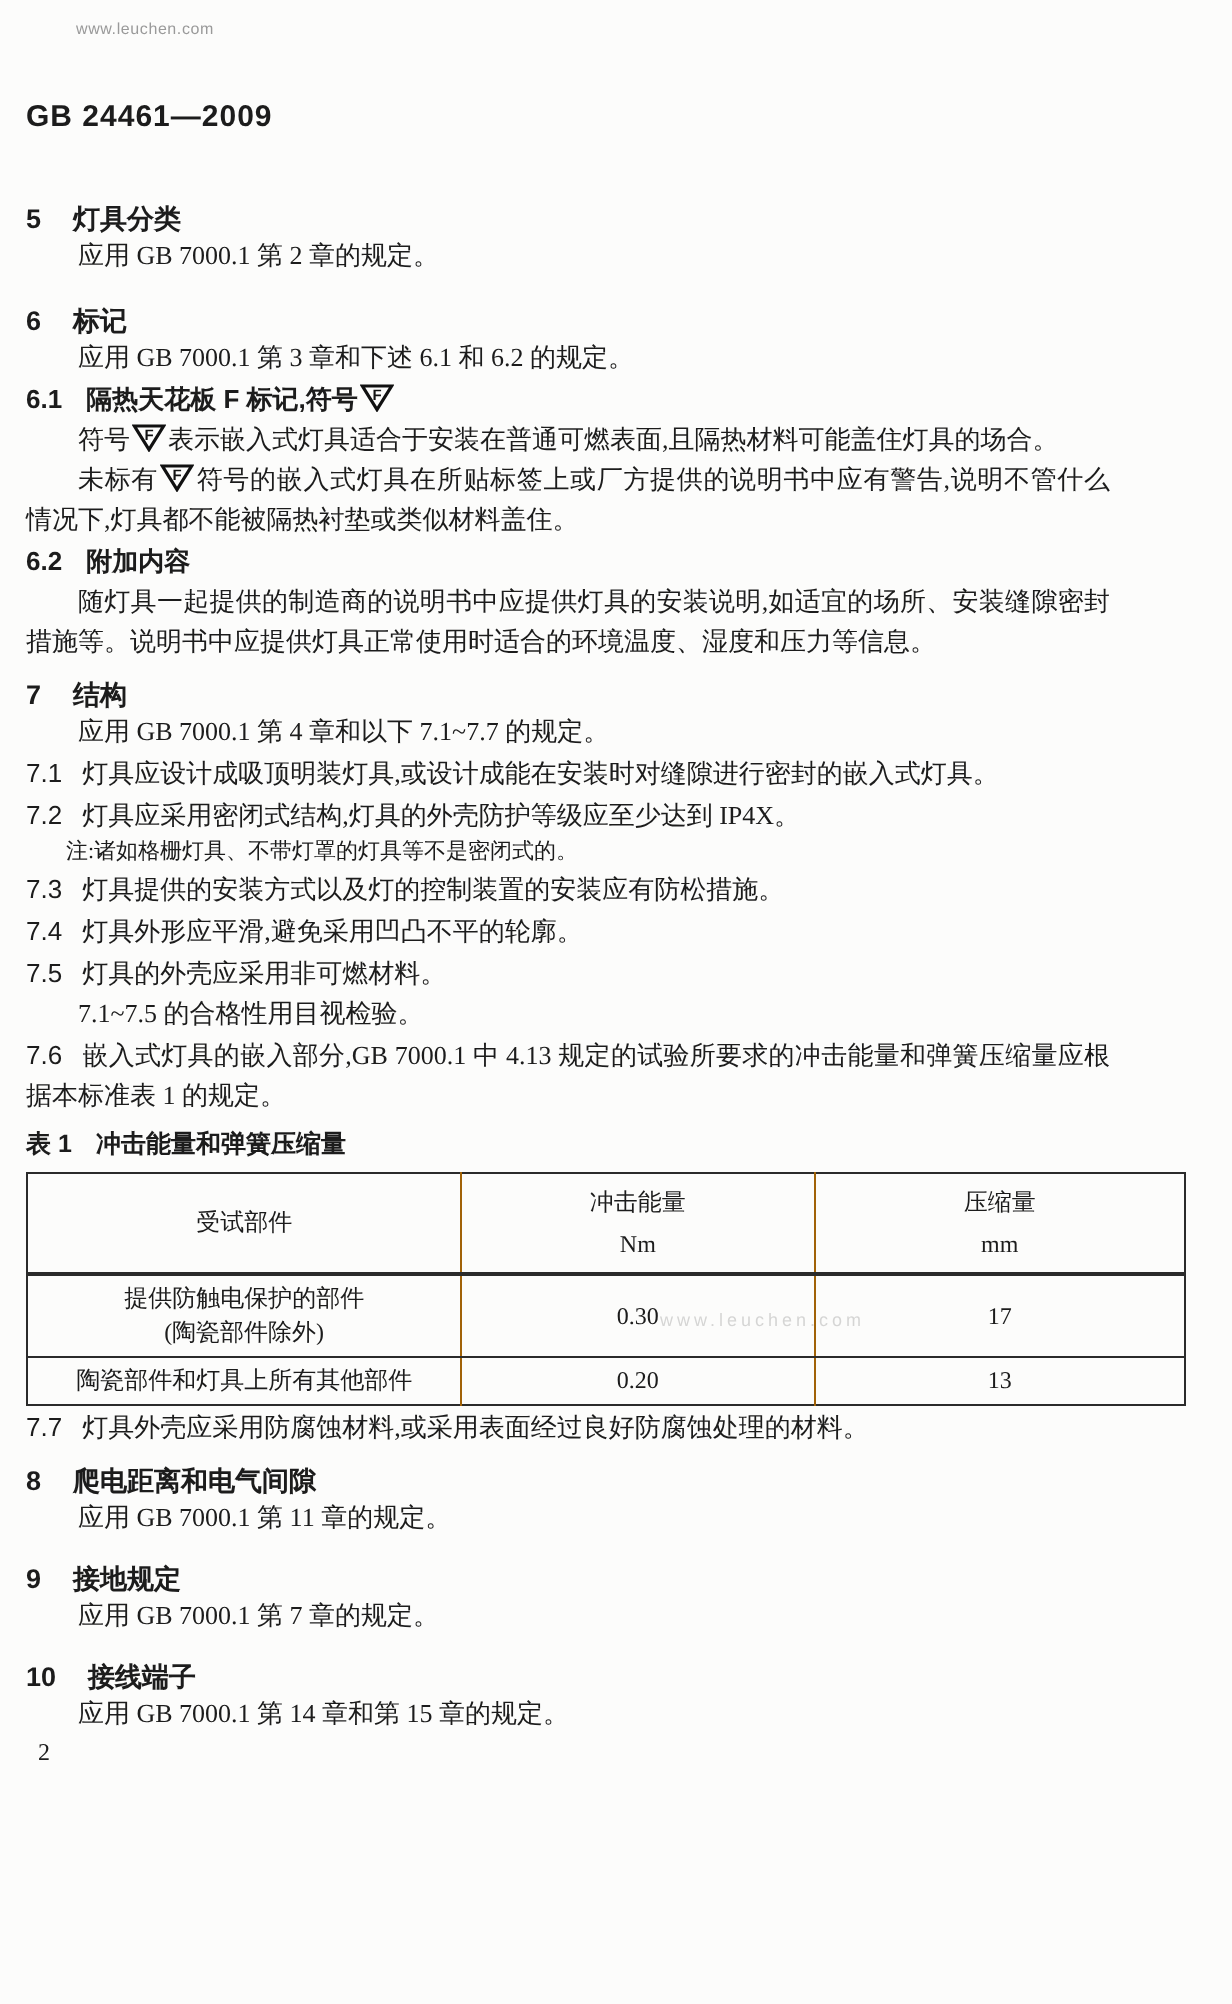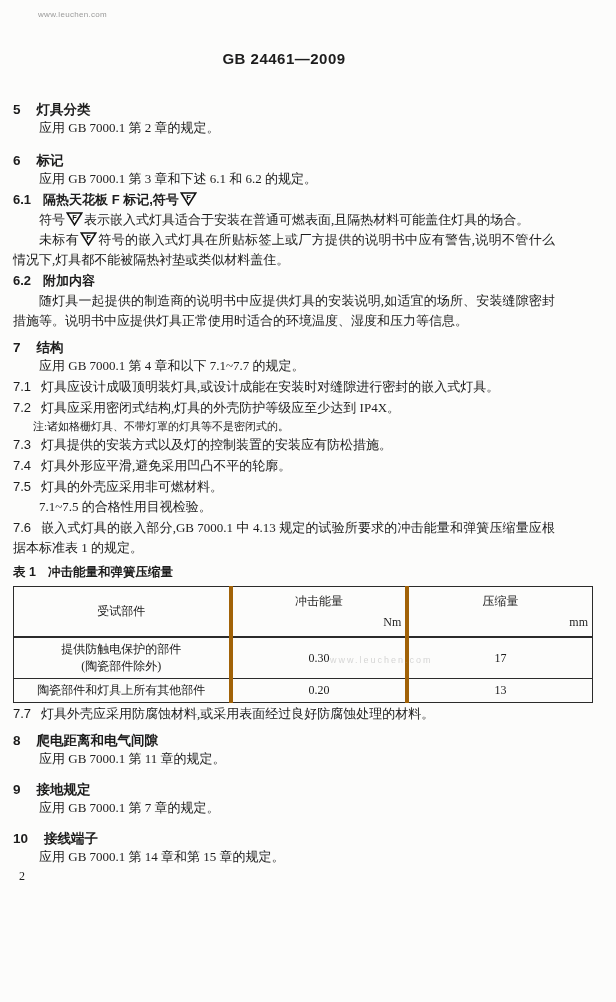--- a/index.html
+++ b/index.html
@@ -25,21 +25,21 @@
   .table-watermark{
     position:absolute;top:655px;left:330px;width:260px;
     font-family:"Liberation Sans","DejaVu Sans",sans-serif;
     font-size:9px;color:rgba(150,150,150,.38);
     letter-spacing:2px;white-space:nowrap;overflow:hidden;
     pointer-events:none;
   }
   .doc-number{
     margin-top:40px;
     font-family:"Liberation Sans","DejaVu Sans",sans-serif;
-    font-weight:bold;font-size:15px;letter-spacing:.5px;text-align:center;
+    font-weight:bold;font-size:15px;letter-spacing:.5px;
   }
   .chapter-heading{
     font-family:"Liberation Sans","DejaVu Sans",sans-serif;
     font-weight:bold;font-size:13.5px;line-height:17px;
   }
   .chapter-heading .hnum{display:inline-block;margin-right:16px;}
   .mt34{margin-top:34px}.mt14{margin-top:14px}
   .mt12{margin-top:12px}.mt10{margin-top:10px}.mt8{margin-top:8px}.mt2{margin-top:2px}.mt20{margin-top:20px}
   .para{
     font-size:13px;line-height:20px;margin:0;
@@ -66,31 +66,31 @@
     font-family:"Liberation Sans","DejaVu Sans",sans-serif;
     font-weight:bold;font-size:12.5px;line-height:17px;margin-top:6px;
   }
   .tbl-caption .cap-label{margin-right:12px;}
   table.t1{
     width:580px;margin:5px auto 0 auto;
     border-collapse:collapse;table-layout:fixed;
     font-size:12px;
   }
   table.t1 td,table.t1 th{
-    border-left:4px solid #a16207;
+    border-left:1px solid #a16207;
     text-align:center;vertical-align:middle;
     padding:3px 4px;font-weight:normal;
   }
   table.t1 td:first-child,table.t1 th:first-child{border-left:none;}
   table.t1{border:1.5px solid #2b2b2b;}
   table.t1 thead th{border-bottom:2px solid #2b2b2b;padding:6px 4px;}
   table.t1 tbody tr.r1 td{border-bottom:1px solid #2b2b2b;}
   .cell-line{display:block;line-height:17px;}
   .cell-line:empty{display:none;}
-  .unit-line{display:block;line-height:16px;margin-top:4px;text-align:right;}
+  .unit-line{display:block;line-height:16px;margin-top:4px;}
   .page-number{
     font-size:12px;margin:2px 0 0 6px;
   }
 </style>
 </head>
 <body>
 
 <div class="page">
 
   <div class="watermark-top">www.leuchen.com</div>

